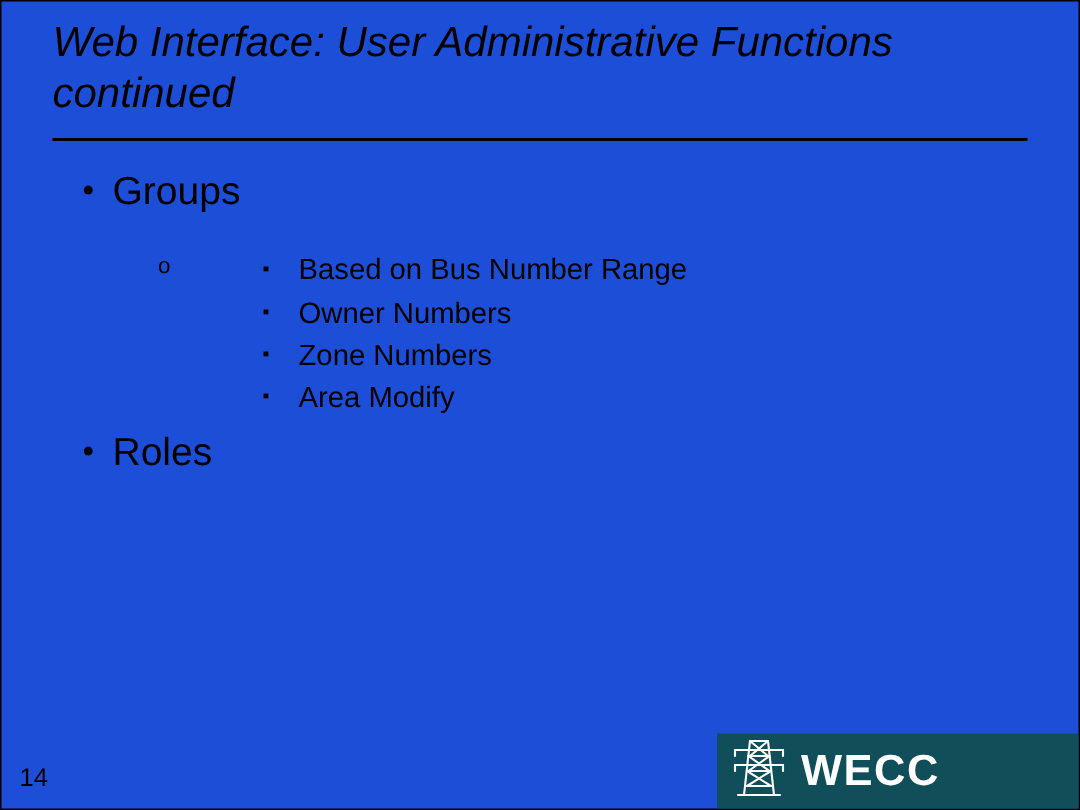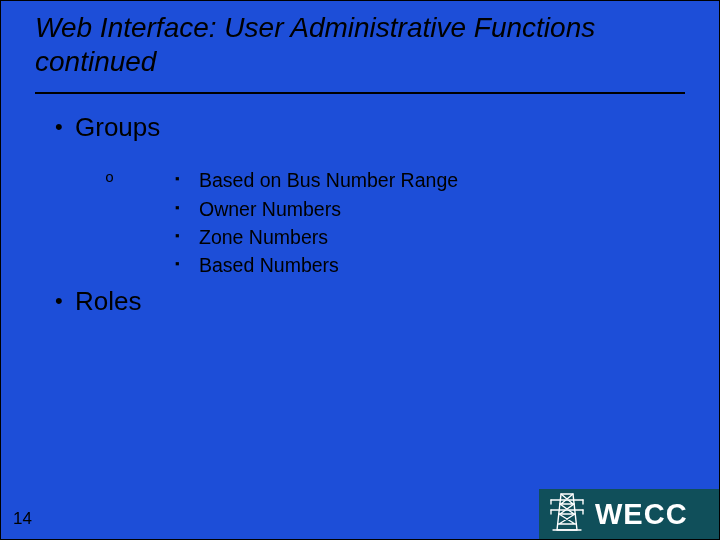--- a/index.html
+++ b/index.html
@@ -71,21 +71,21 @@
   }
   .block-roles { margin-top: 8px; }
   .page-num {
     position: absolute;
     left: 12px; bottom: 10px;
     font-size: 17px;
   }
   .logo {
     position: absolute;
     right: 0; bottom: 0;
-    width: 180px; height: 50px;
+    width: 241px; height: 50px;
     background: #104f5a;
     display: flex; align-items: center;
     padding-left: 8px;
     gap: 8px;
   }
   .logo-text {
     color: #fff;
     font-size: 29px;
     font-weight: 700;
     letter-spacing: 1px;
@@ -107,21 +107,21 @@
     <ul class="l1">
 
       <li>
         <span>Groups</span>
         <ul class="l2">
           <li>
             <ul class="l3">
               <li>Based on Bus Number Range</li>
               <li>Owner Numbers</li>
               <li>Zone Numbers</li>
-              <li>Based Numbers</li>
+              <li>Area Modify</li>
             </ul>
           </li>
         </ul>
       </li>
 
       <li class="block-roles">
         <span>Roles</span>
       </li>
 
     </ul>

